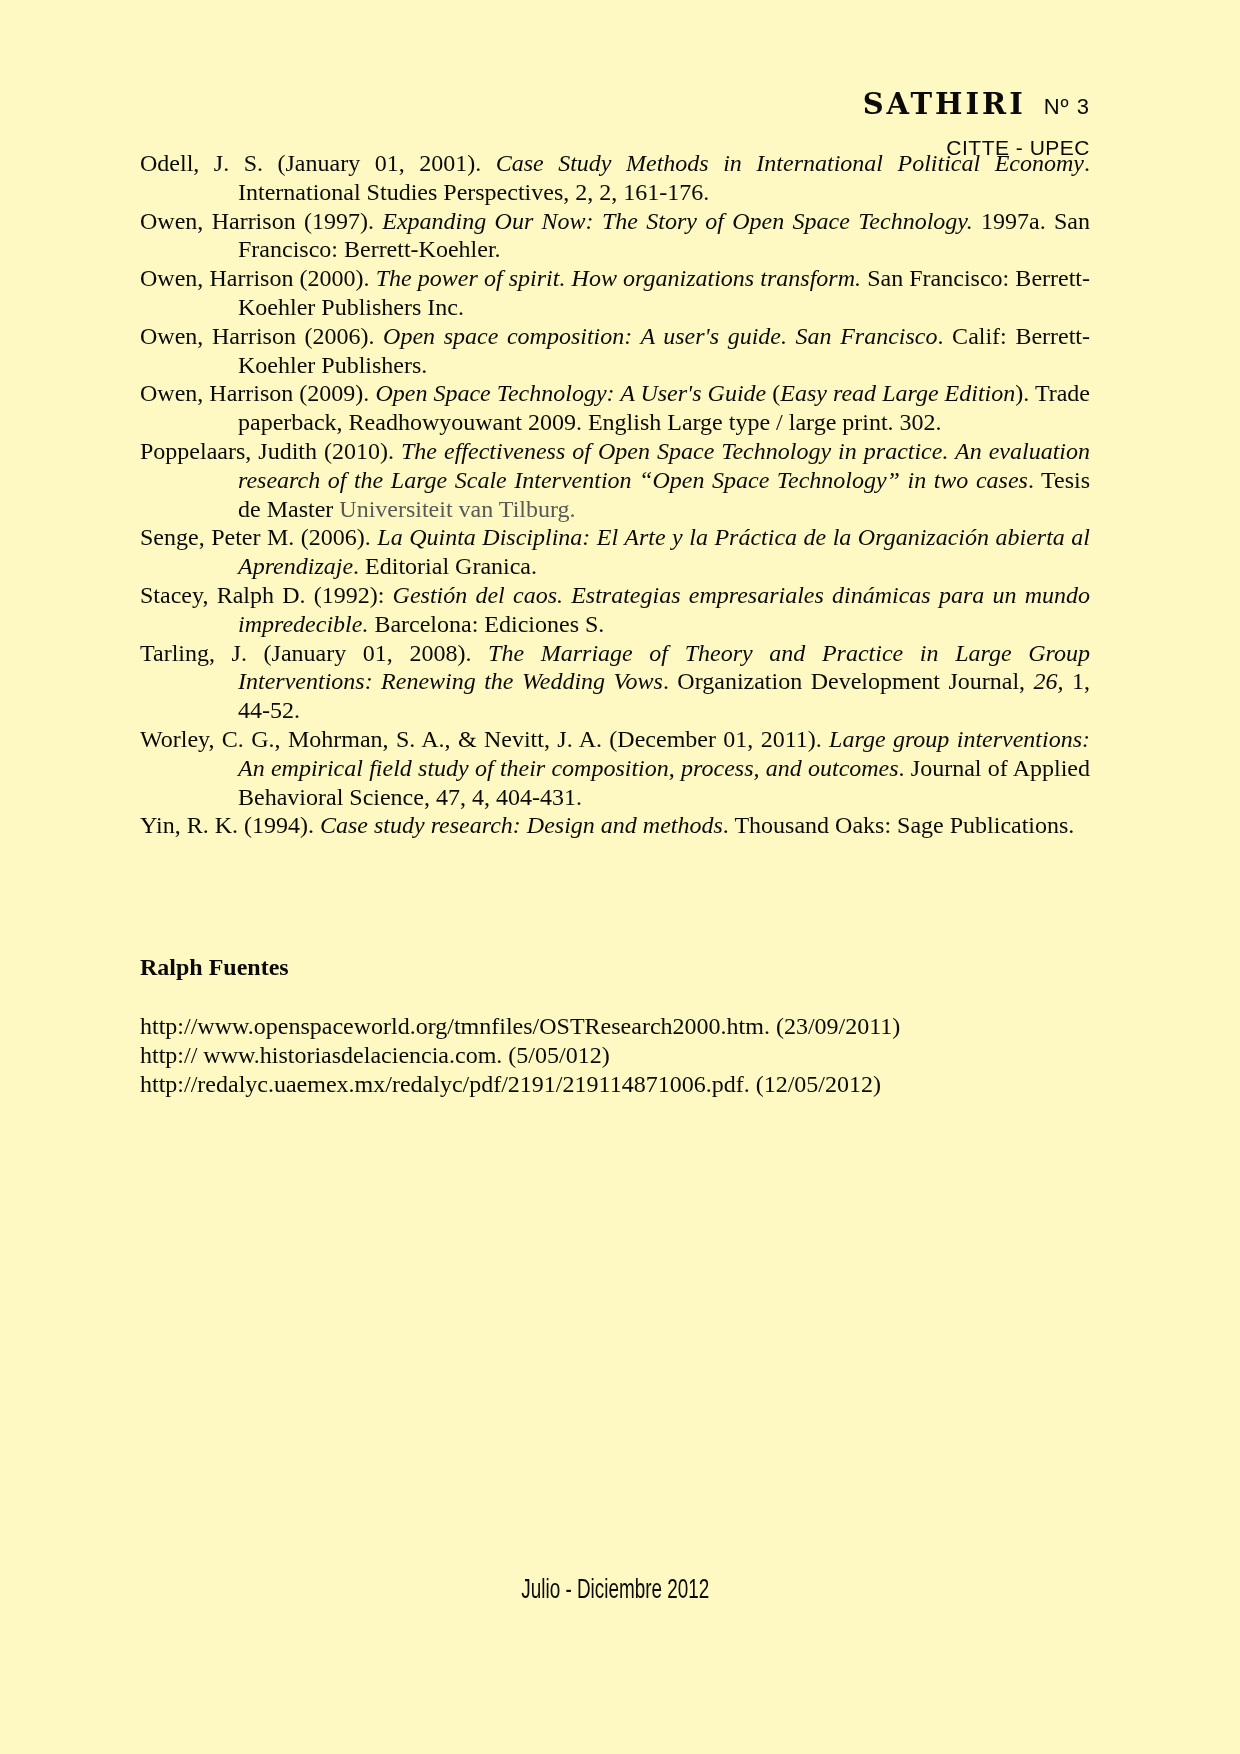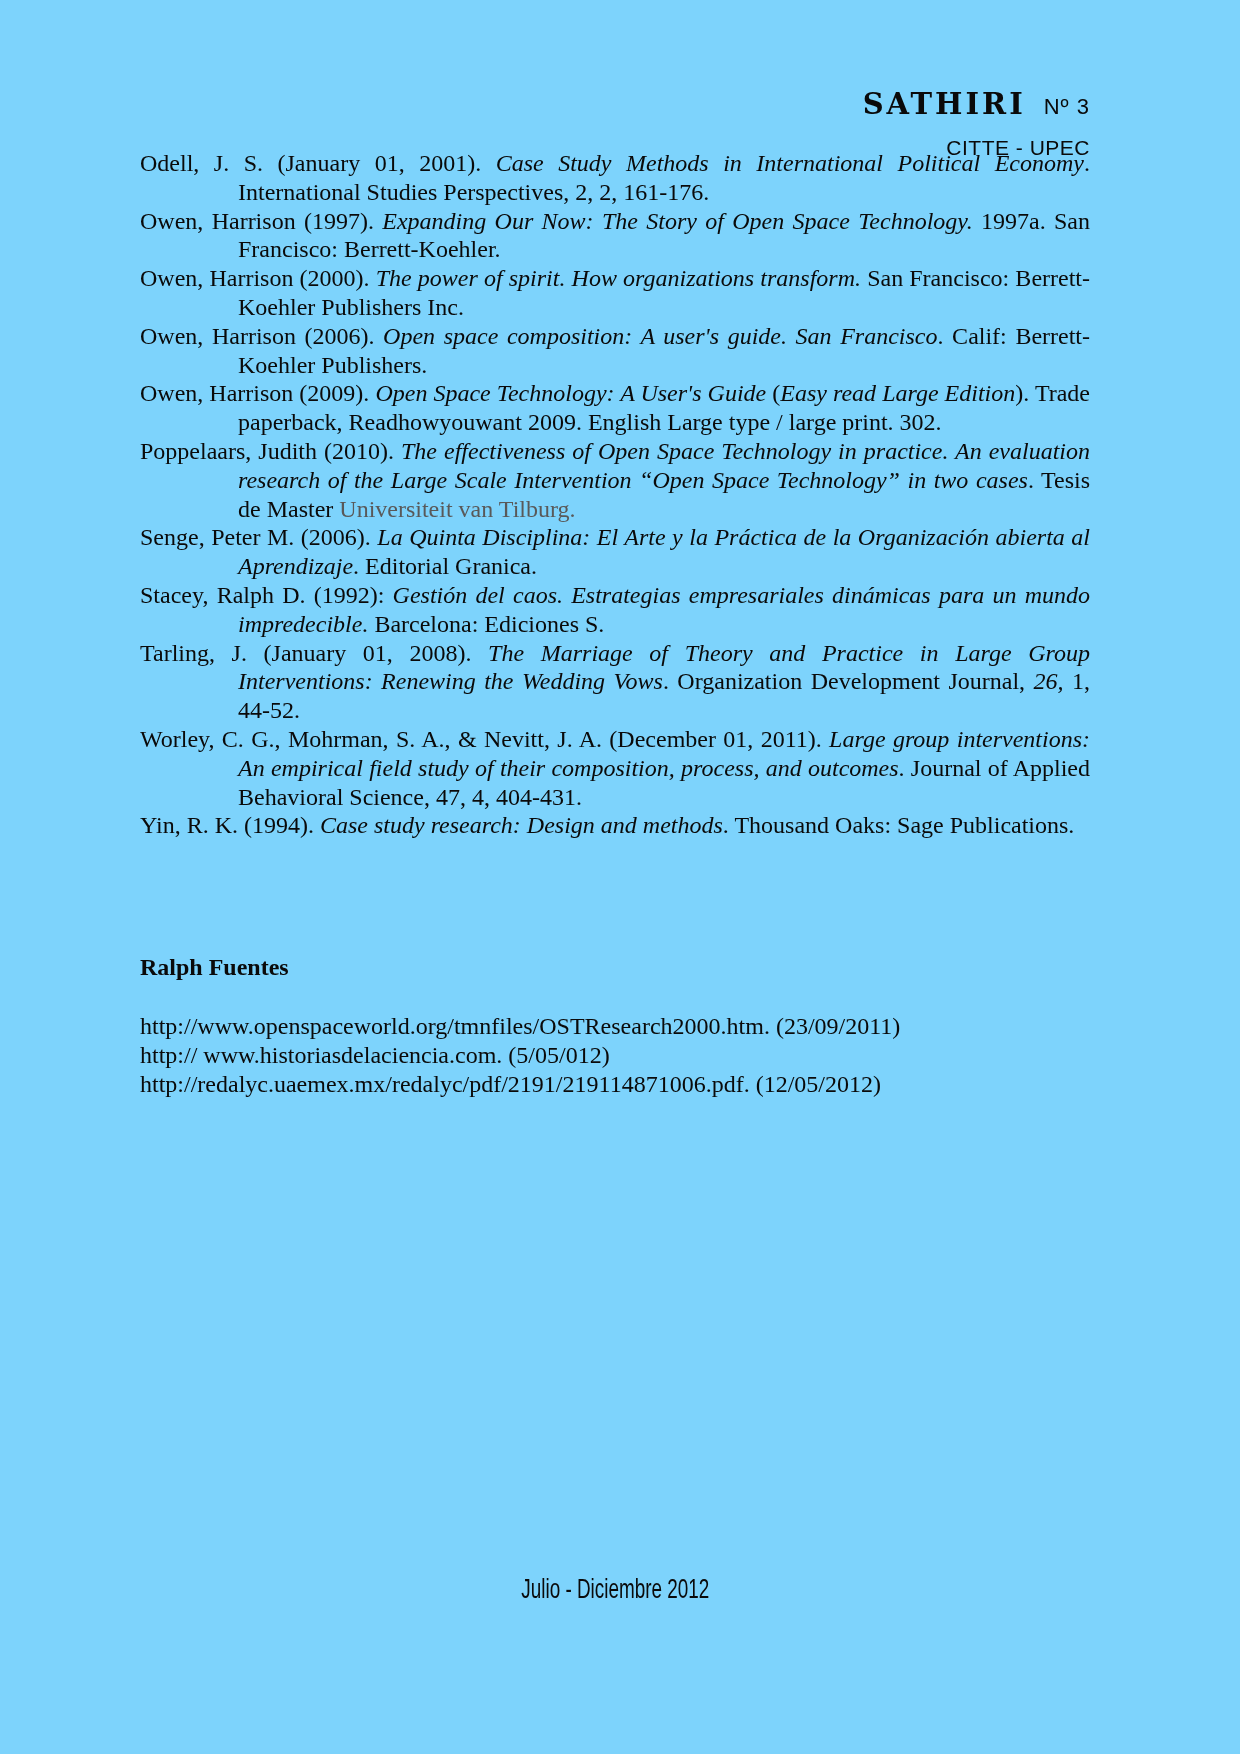--- a/index.html
+++ b/index.html
@@ -1,20 +1,20 @@
 <!DOCTYPE html>
 <html><head>
 <meta charset="utf-8">
 <style>
   html, body { margin: 0; padding: 0; background: #ffffff; }
   .page {
     position: relative;
     width: 1240px;
     height: 1754px;
-    background: #7dd3fc;
+    background: #fef9c3;
     color: #0a0a0a;
     font-family: "Liberation Serif", serif;
     overflow: hidden;
   }
   
   .header {
     position: absolute;
     top: 88px;
     left: 140px;
     width: 950px;

